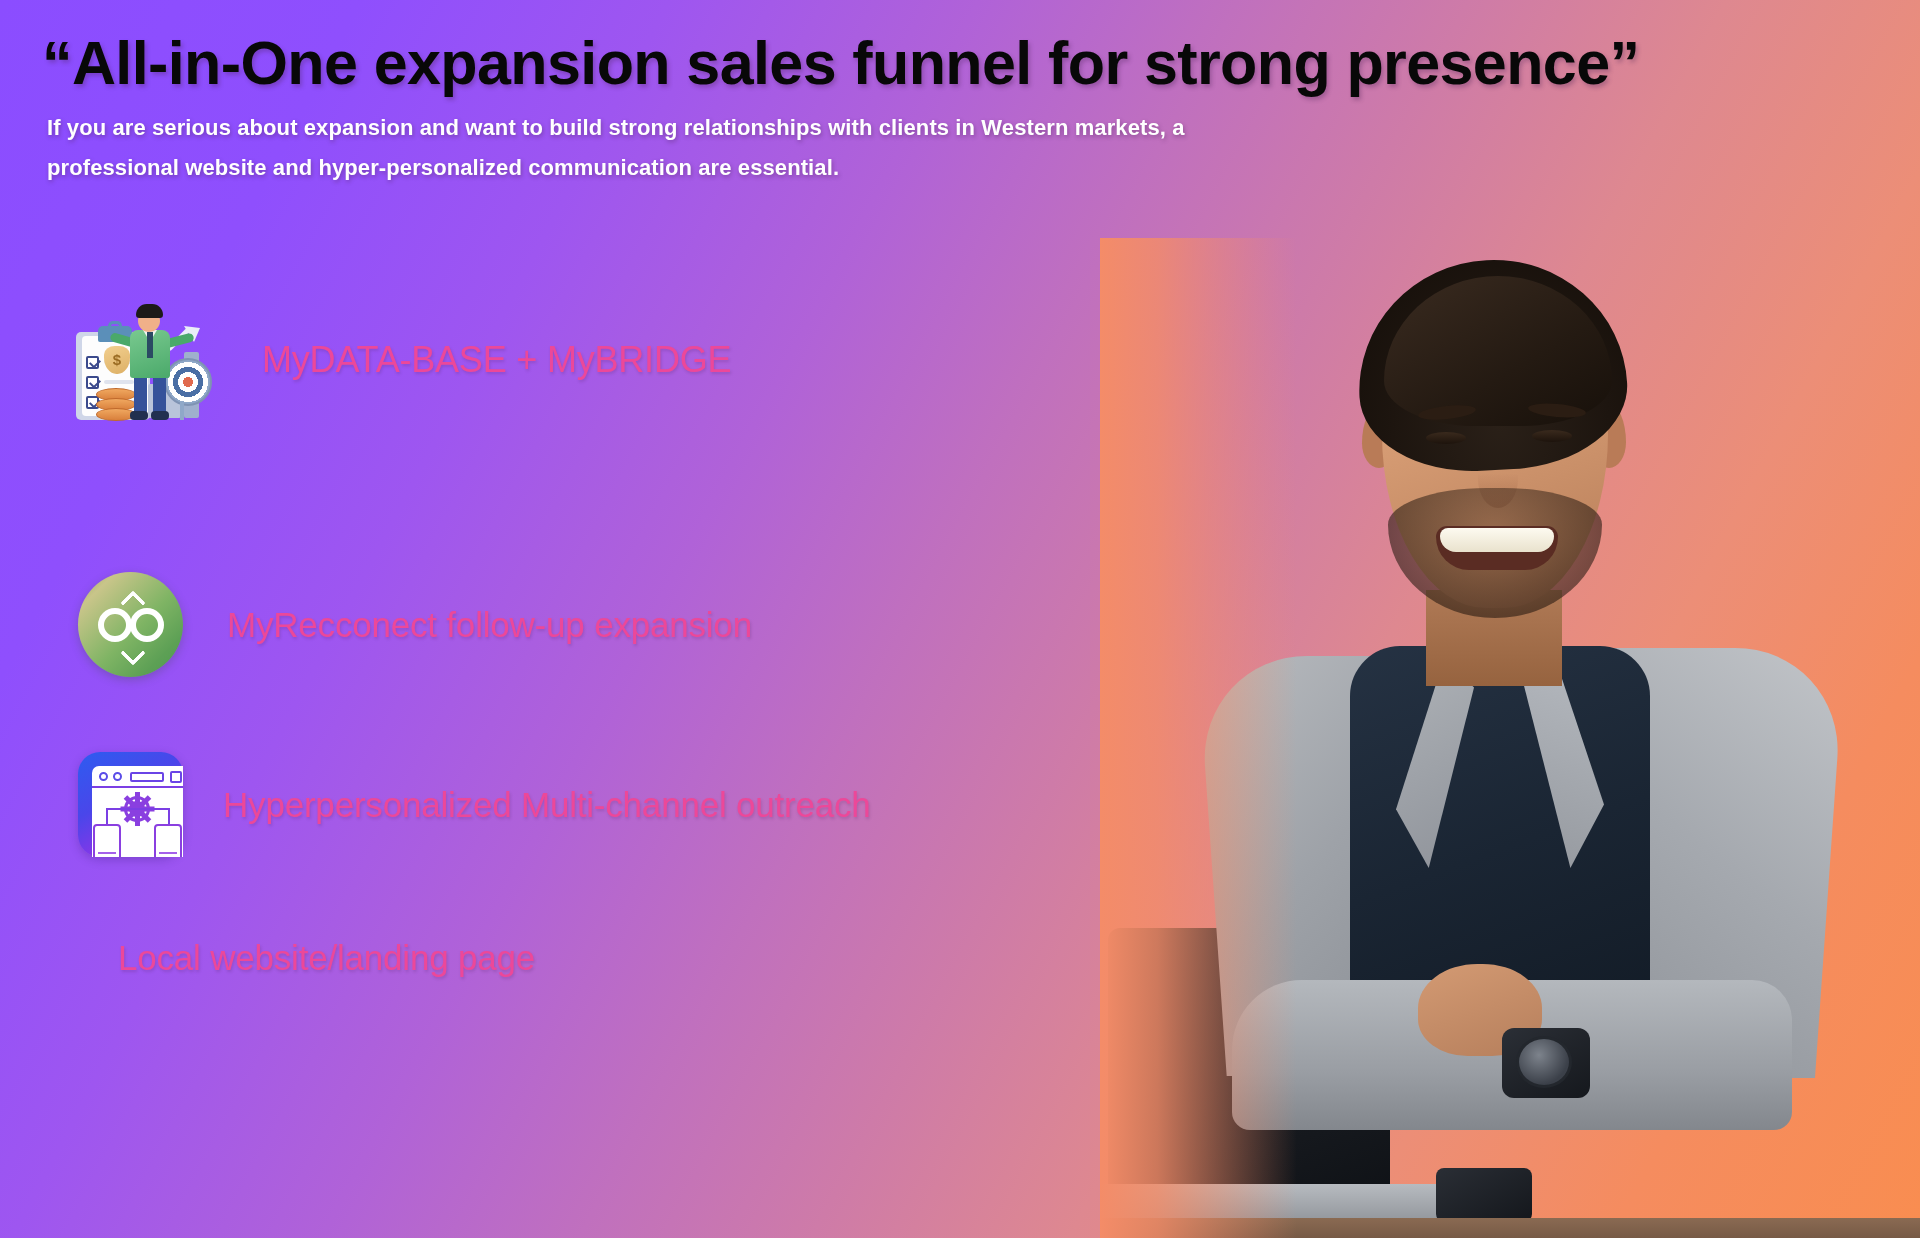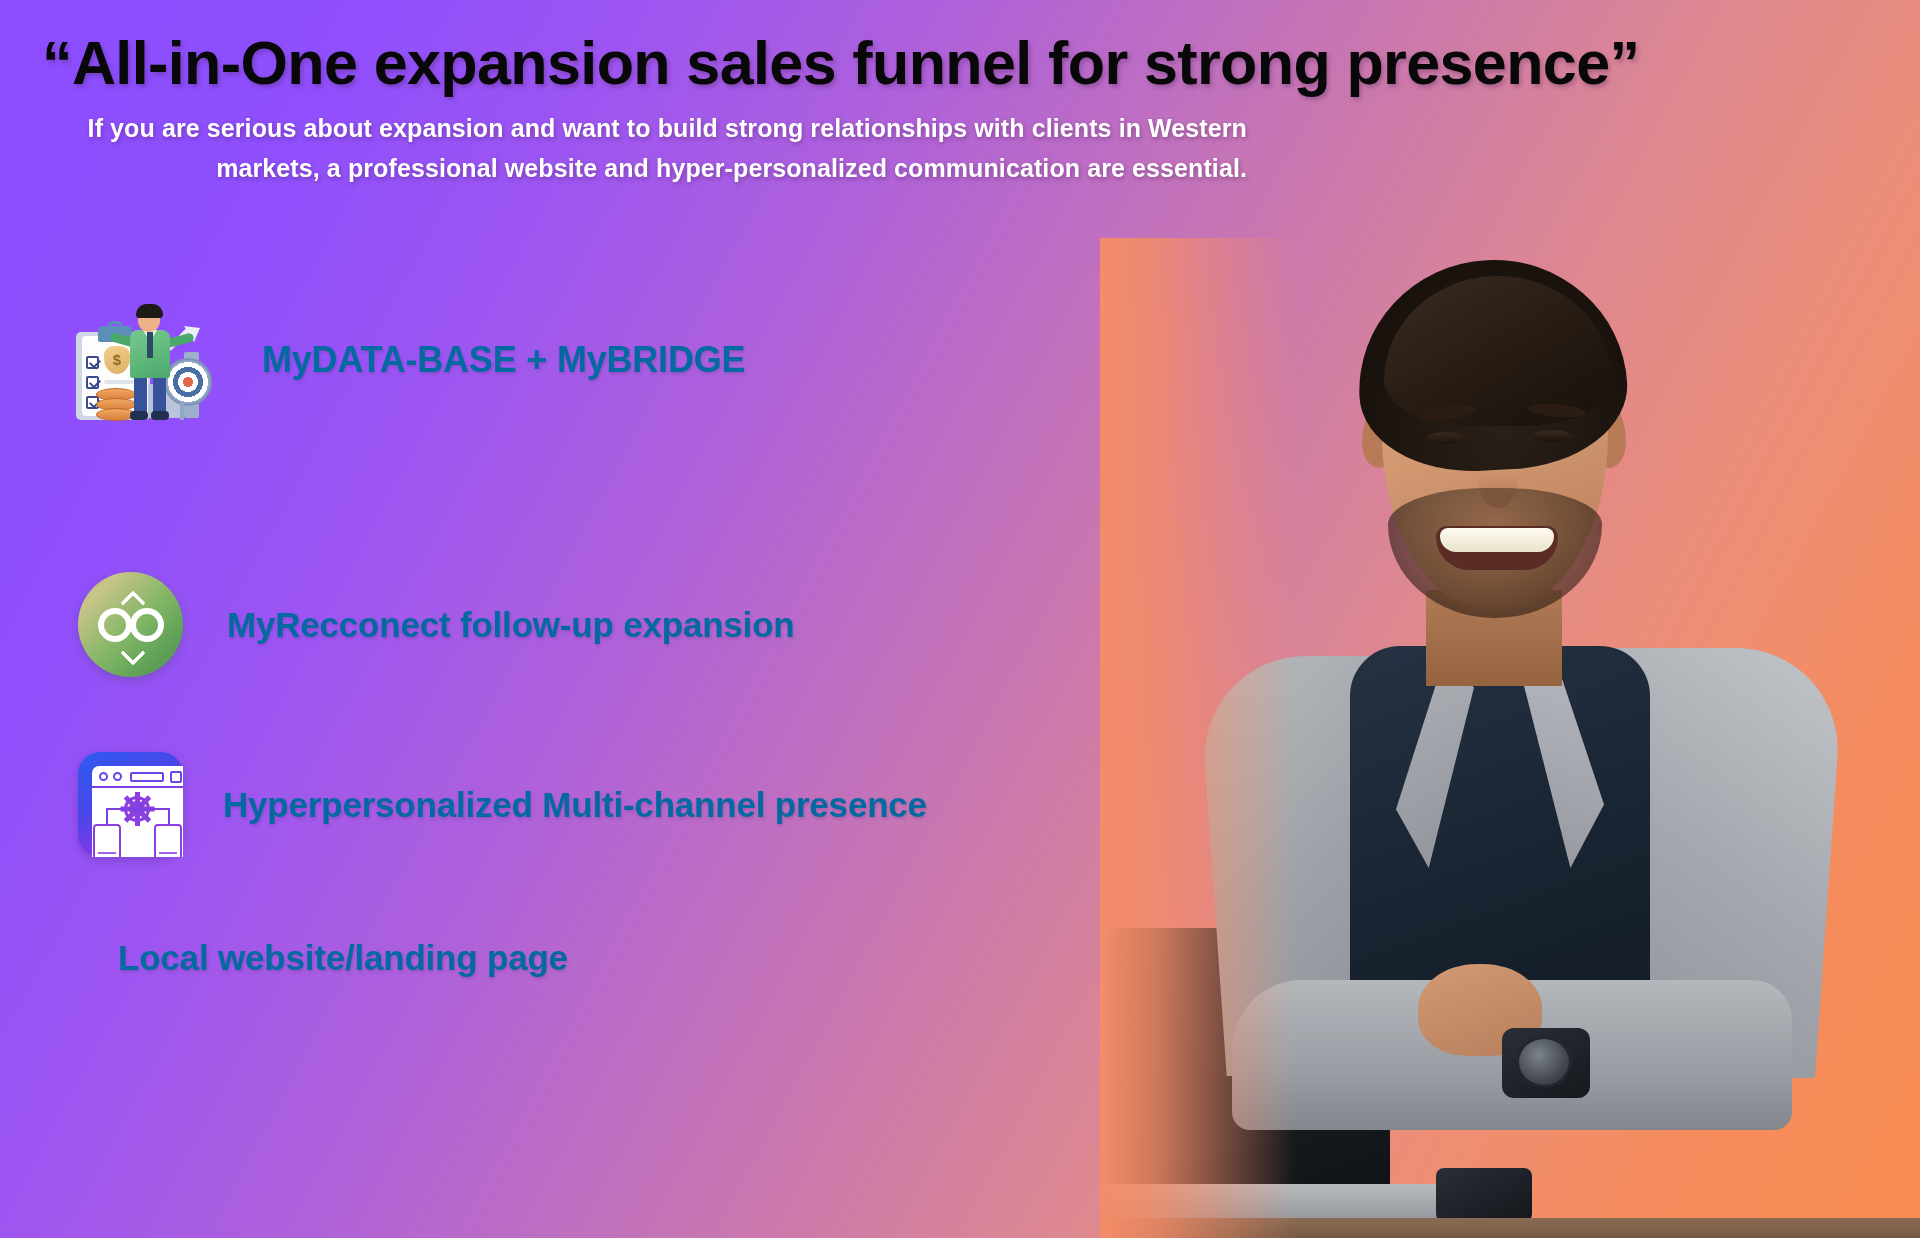--- a/index.html
+++ b/index.html
@@ -153,31 +153,30 @@
 
   
   .headline{
     position:absolute; left:42px; top:28px;
     font-size:61px; font-weight:700; color:#080808;
     letter-spacing:-.6px; white-space:nowrap;
     text-shadow:2px 3px 4px rgba(70,30,80,.30);
   }
   .subcopy{
     position:absolute; left:47px; top:108px; width:1200px;
-    font-size:25px; font-weight:600; color:#ffffff;
+    font-size:22px; font-weight:600; color:#ffffff;
     line-height:40px; letter-spacing:.1px;
     text-shadow:1px 2px 4px rgba(80,35,90,.45);
-    text-align:right;
   }
 
   
   .feature{ position:absolute; display:flex; align-items:center; }
   .f-icon{ position:relative; flex:0 0 auto; }
   .f-label{
-    font-size:35px; font-weight:700; color:#0369a1;
+    font-size:35px; font-weight:400; color:#ec4899;
     letter-spacing:-.2px; white-space:nowrap;
     text-shadow:1px 2px 3px rgba(80,35,90,.22);
   }
 
   #feature-0{ left:52px; top:296px; }
   #feature-0 .f-label{ margin-left:50px; font-size:36px; }
   #feature-1{ left:78px; top:572px; }
   #feature-1 .f-label{ margin-left:44px; }
   #feature-2{ left:78px; top:752px; }
   #feature-2 .f-label{ margin-left:40px; }
@@ -448,18 +447,18 @@
           <i class="tooth" style="transform:rotate(135deg)"></i>
         </div>
         <div class="conn h"></div>
           <div class="conn vl"></div>
           <div class="conn vr"></div>
         <div class="dev l"></div>
         <div class="dev r"></div>
       </div>
     </div>
   </div>
-  <div class="f-label">Hyperpersonalized Multi-channel presence</div>
+  <div class="f-label">Hyperpersonalized Multi-channel outreach</div>
 </div>
 
 <div class="feature" id="feature-3">
   <div class="f-label">Local website/landing page</div>
 </div>
 
 </body></html>

